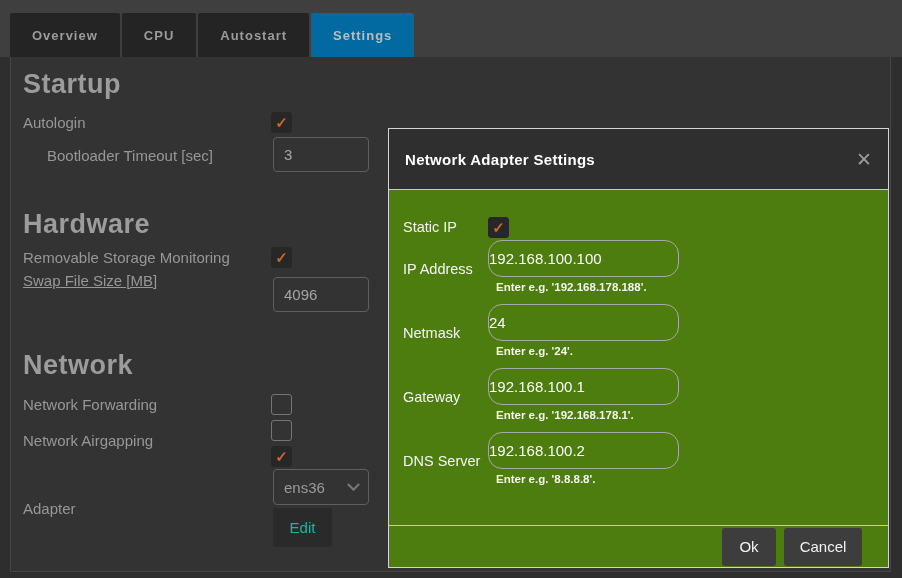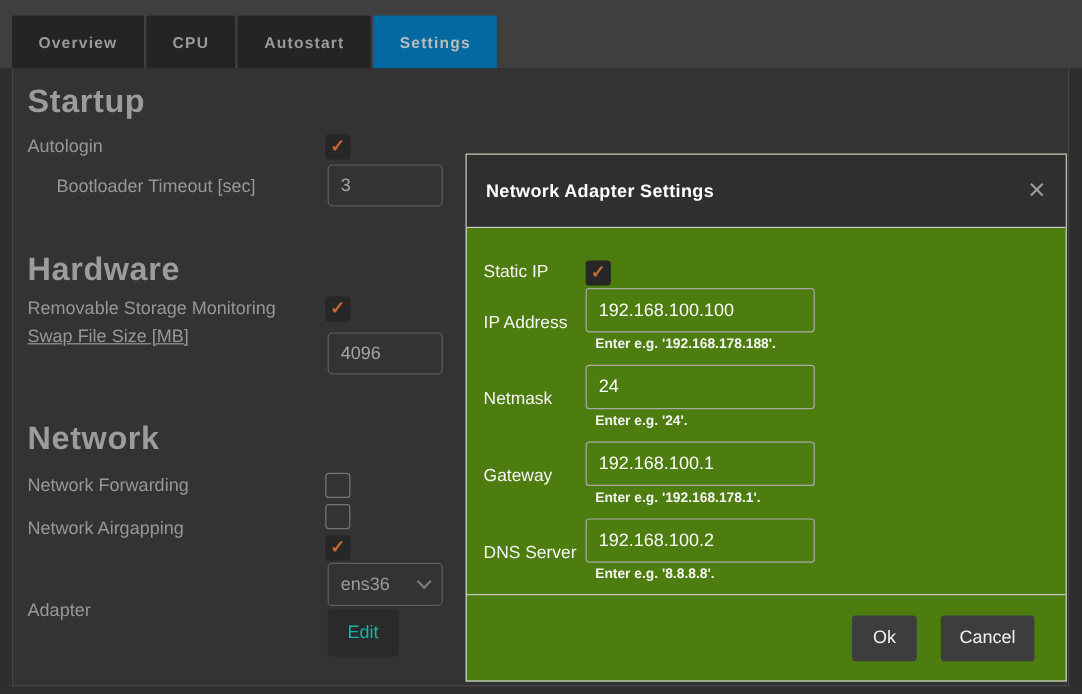--- a/index.html
+++ b/index.html
@@ -70,30 +70,30 @@
     position:absolute; left:0; top:0; width:100%; height:61px;
     background:#2f2f2f; border-bottom:1px solid #c9c9c9;
     display:flex; align-items:center; padding:0 16px;
   }
   .modal-title { color:#ffffff; font-size:15px; font-weight:bold; letter-spacing:0.3px; }
   .close-x { margin-left:auto; color:#999999; font-size:19px; cursor:pointer; line-height:1; }
   .modal .abs { position:absolute; }
   .m-label { font-size:14.5px; color:#f5f5f5; }
   .m-input {
     width:191px; height:37px; background:transparent;
-    border:1px solid #a9a9a9; border-radius:3px;
-    color:#fbfbfb; font-size:15px; padding:0 10px; outline:none;
+    border:1px solid #a9a9a9; border-radius:14px;
+    color:#fbfbfb; font-size:15px; padding:0 0; outline:none;
     font-family:"Liberation Sans", sans-serif;
   }
   .m-hint { font-size:11.5px; color:#f4f4f4;font-weight:bold; }
   .modal-footer {
-    position:absolute; left:0; bottom:0; width:100%; height:72px;
+    position:absolute; left:0; bottom:0; width:100%; height:42px;
     border-top:1px solid #c9c9c9;
     display:flex; align-items:center; justify-content:flex-end;
-    gap:20px; padding:0 26px;
+    gap:8px; padding:0 26px;
   }
   .dlg-btn {
     height:38px; background:#3d3d3d; border:none; border-radius:3px;
     color:#f2f2f2; font-size:15px; font-family:"Liberation Sans", sans-serif;
     cursor:pointer; padding:0 15px;
   }
   .dlg-btn.ok { width:54px; }
   .dlg-btn.cancel { width:78px; }
 </style>
 </head>

